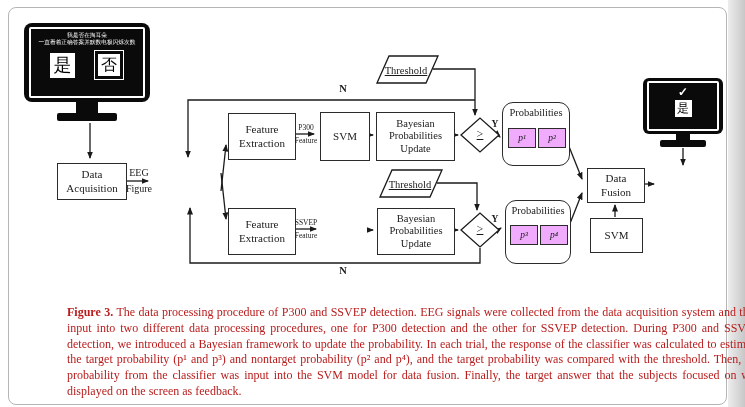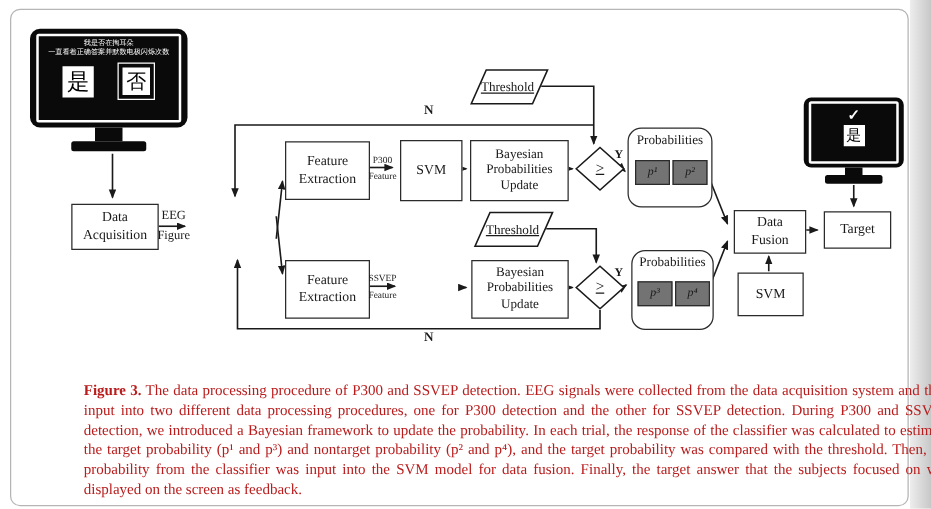--- a/index.html
+++ b/index.html
@@ -17,21 +17,21 @@
     position:absolute;background:#fff;border:1.2px solid #2b2b2b;
     display:flex;align-items:center;justify-content:center;text-align:center;
     font-size:11px;line-height:1.2;white-space:pre-line;
   }
   .roundbox{
     position:absolute;background:#fff;border:1.2px solid #2b2b2b;border-radius:11px;
   }
   .roundbox .ptitle{position:absolute;left:0;top:4px;width:100%;text-align:center;
     font-size:10.5px;}
   .pbox{
-    position:absolute;border:1.1px solid #2b2b2b;background:#737373;
+    position:absolute;border:1.1px solid #2b2b2b;background:#f0abfc;
     display:flex;align-items:center;justify-content:center;
     font-style:italic;font-size:9.5px;
   }
   .lbl{position:absolute;text-align:center;background:transparent;}
   .lbl.tiny{font-size:7.5px;line-height:1;}
   .lbl.small{font-size:10px;line-height:1;font-family:Liberation Serif, serif;}
   .lbl.yn{font-size:10.5px;line-height:1;font-weight:600;}
   .shape-text{position:absolute;display:flex;align-items:center;justify-content:center;
     text-align:center;font-size:10.5px;text-decoration:underline;}
   
@@ -138,21 +138,20 @@
   <div class="box" style="left:376px;top:112px;width:77px;height:47px;font-size:10.5px;">Bayesian
 Probabilities
 Update</div>
   <div class="box" style="left:228px;top:208px;width:66px;height:45px;">Feature
 Extraction</div>
   <div class="box" style="left:377px;top:208px;width:76px;height:45px;font-size:10.5px;">Bayesian
 Probabilities
 Update</div>
   <div class="box" style="left:587px;top:168px;width:56px;height:33px;">Data
 Fusion</div>
-  <div class="box" style="left:659px;top:169px;width:52px;height:28px;">Target</div>
   <div class="box" style="left:590px;top:218px;width:51px;height:33px;">SVM</div>
 
   <div class="roundbox" style="left:502px;top:102px;width:66px;height:62px;">
     <div class="ptitle">Probabilities</div>
     <div class="pbox" style="left:5px;top:25px;width:26px;height:18px;">p¹</div>
     <div class="pbox" style="left:35px;top:25px;width:26px;height:18px;">p²</div>
   </div>
   <div class="roundbox" style="left:505px;top:200px;width:64px;height:62px;">
     <div class="ptitle">Probabilities</div>
     <div class="pbox" style="left:4px;top:24px;width:26px;height:18px;">p³</div>

